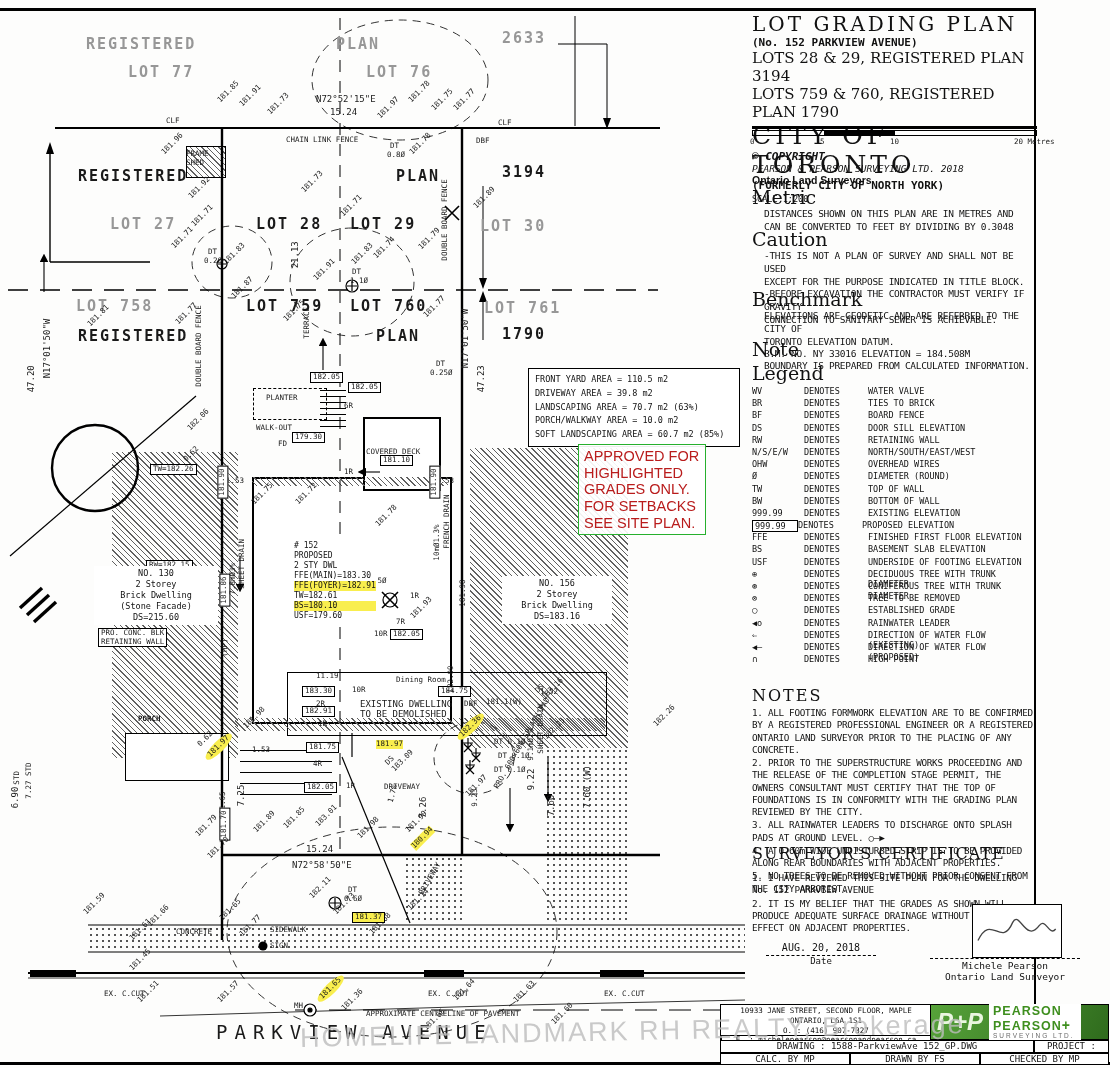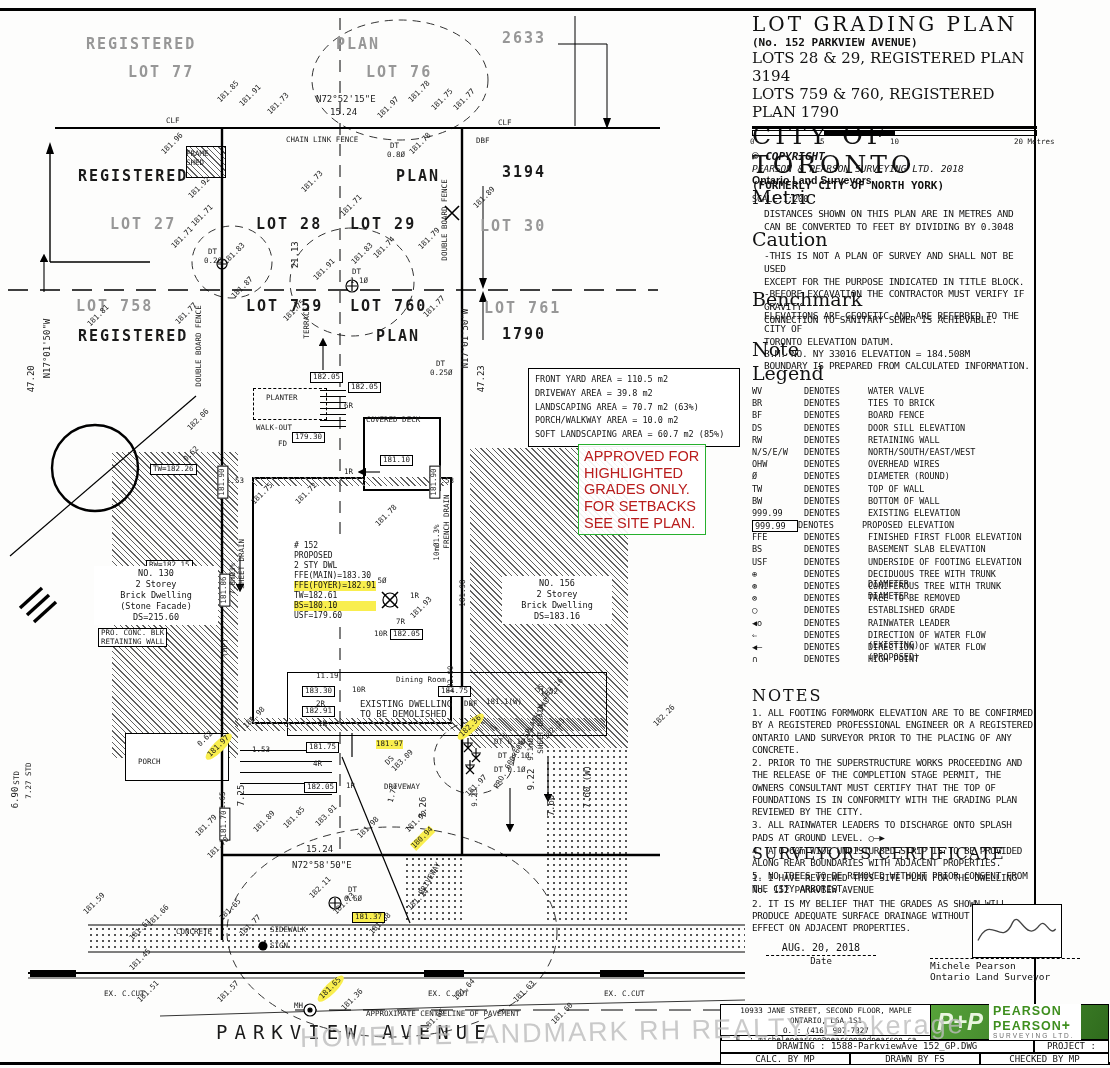--- a/index.html
+++ b/index.html
@@ -216,21 +216,21 @@
       <div class="lbl t r90" style="left: 204px; top: 378px;">DOUBLE BOARD FENCE</div>
       <div class="lbl t r90" style="left: 450px; top: 252px;">DOUBLE BOARD FENCE</div>
       <div class="lbl t r90" style="left: 312px; top: 330px;">TERRACE</div>
       <div class="lbl t" style="left: 266px; top: 394px;">PLANTER</div>
       <div class="lbl t box" style="left: 310px; top: 372px;">182.05</div>
       <div class="lbl t box" style="left: 348px; top: 382px;">182.05</div>
       <div class="lbl t" style="left: 344px; top: 402px;">6R</div>
       <div class="lbl t" style="left: 256px; top: 424px;">WALK-OUT</div>
       <div class="lbl t" style="left: 278px; top: 440px;">FD</div>
       <div class="lbl t box" style="left: 292px; top: 432px;">179.30</div>
-      <div class="lbl t" style="left: 366px; top: 416px; text-align: center;">COVERED DECK</div>
+      <div class="lbl t" style="left: 366px; top: 448px; text-align: center;">COVERED DECK</div>
       <div class="lbl t box" style="left: 380px; top: 455px;">181.10</div>
       <div class="lbl t" style="left: 344px; top: 468px;">1R</div>
       <div class="lbl t" style="left: 226px; top: 477px;">1.53</div>
       <div class="lbl t" style="left: 436px; top: 477px;">1.53</div>
       <div class="lbl t box r90" style="left: 228px; top: 488px;">181.90</div>
       <div class="lbl t box r90" style="left: 440px; top: 488px;">181.90</div>
       <div class="lbl t r45" style="left: 256px; top: 498px;">181.75</div>
       <div class="lbl t r45" style="left: 300px; top: 498px;">181.72</div>
       <div class="lbl t r45" style="left: 380px; top: 520px;">181.78</div>
       <div class="lbl t box" style="left: 150px; top: 464px;">TW=182.26</div>
@@ -272,21 +272,21 @@
       <div class="lbl t box" style="left: 306px; top: 742px;">181.75</div>
       <div class="lbl hl t" style="left: 376px; top: 740px;">181.97</div>
       <div class="lbl t" style="left: 313px; top: 760px;">4R</div>
       <div class="lbl t box" style="left: 304px; top: 782px;">182.05</div>
       <div class="lbl t" style="left: 346px; top: 782px;">1R</div>
       <div class="lbl t" style="left: 384px; top: 783px;">DRIVEWAY</div>
       <div class="lbl t r60" style="left: 425px; top: 888px;">DRIVEWAY</div>
       <div class="lbl t pre r45" style="left: 396px; top: 756px;">DS
 183.09</div>
       <div class="lbl t r75" style="left: 395px; top: 795px;">1.7%</div>
-      <div class="lbl t" style="left: 138px; top: 758px;">PORCH</div>
+      <div class="lbl t" style="left: 138px; top: 715px; font-weight: bold;">PORCH</div>
       <div class="lbl t r45" style="left: 202px; top: 740px;">0.62</div>
       <div class="lbl hle t r45" style="left: 210px; top: 752px;">181.97</div>
       <div class="lbl hle t r45" style="left: 462px; top: 732px;">182.36</div>
       <div class="lbl t" style="left: 494px; top: 738px;">DT 0.1Ø</div>
       <div class="lbl t" style="left: 498px; top: 752px;">DT 0.1Ø</div>
       <div class="lbl t" style="left: 494px; top: 766px;">DT 0.1Ø</div>
       <div class="lbl t r45" style="left: 470px; top: 790px;">181.97</div>
       <div class="lbl t r90" style="left: 480px; top: 798px;">9.23</div>
       <div class="lbl s r90" style="left: 536px; top: 780px;">9.22</div>
       <div class="lbl s r90" style="left: 556px; top: 806px;">7.60</div>
@@ -594,21 +594,21 @@
   <div class="panel-abs" style="left:766px;top:942px;width:110px;text-align:center;">
     <div style="font-size:10px;border-bottom:1px dashed #000;padding-bottom:2px;">AUG. 20, 2018</div>
     <div style="font-size:9px;">Date</div>
   </div>
 
   <div style="position:absolute;left:972px;top:904px;width:88px;height:52px;border:1.5px solid #000;z-index:20;background:#fff;">
     <svg width="86" height="48" viewBox="0 0 104 48">
         <path d="M6,38 C22,4 34,48 48,16 C56,0 64,42 80,20 C88,9 92,34 100,24" fill="none" stroke="#444" stroke-width="1.6"></path>
       </svg>
   </div>
-  <div class="panel-abs" style="left:930px;top:958px;width:150px;text-align:left;">
+  <div class="panel-abs" style="left:930px;top:958px;width:150px;text-align:center;">
     <div style="font-size:9.5px;border-top:1px dashed #000;padding-top:1px;">Michele Pearson</div>
     <div style="font-size:9.5px;">Ontario Land Surveyor</div>
   </div>
 
   <div class="cell" style="left:720px;top:1004px;width:389px;height:59px;border-width:2px;"></div>
   <div class="cell" style="left:720px;top:1004px;width:212px;height:32px;">
     <div id="addr-lines" style="padding-top:1px;">
         <div class="addr-line">10933 JANE STREET, SECOND FLOOR, MAPLE</div>
         <div class="addr-line">ONTARIO, L6A 1S1</div>
         <div class="addr-line">O. : (416) 907-7327</div>

